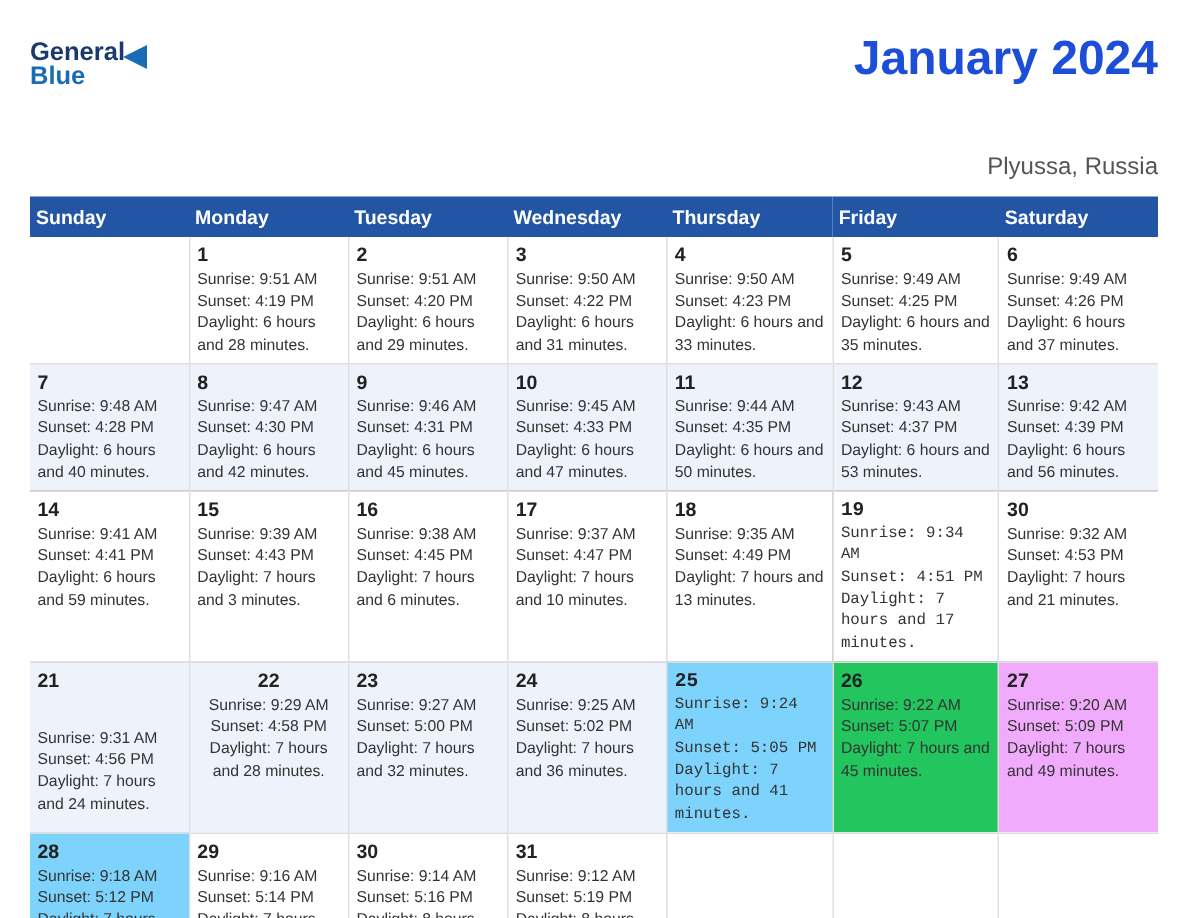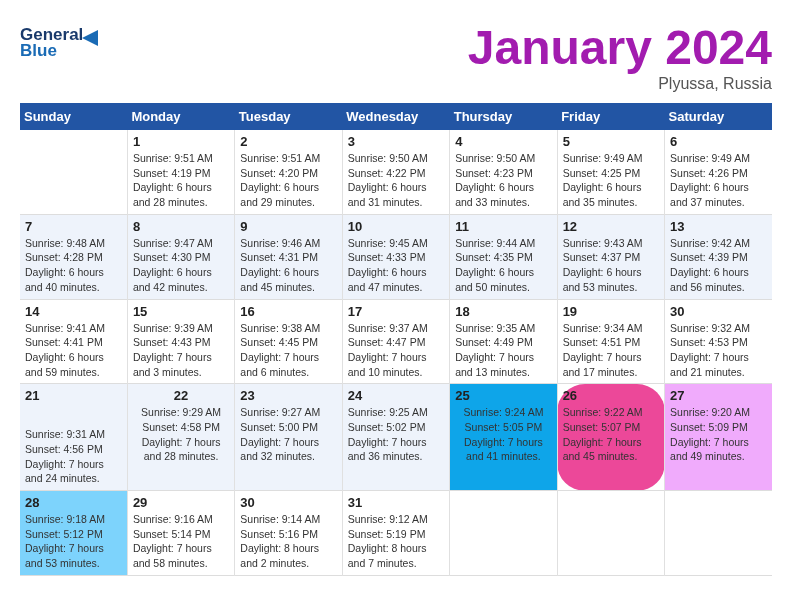--- a/index.html
+++ b/index.html
@@ -18,27 +18,28 @@
     }
     .logo {
       display: flex;
       flex-direction: column;
       align-items: flex-start;
     }
     .title-area {
       text-align: right;
     }
     .month-title {
-      font-size: 48px;
+      font-size: 32px;
       font-weight: bold;
-      color: #a21caf;
+      color: #1d4ed8;
     }
     .location-title {
       font-size: 16px;
       color: #555;
+      margin-top: 46px;
     }
     table {
       width: 100%;
       border-collapse: collapse;
       font-size: 11px;
     }
     thead th {
       background: #2255a4;
       color: #fff;
       padding: 6px 4px;
@@ -213,21 +214,21 @@
           <div class="day-info" style="white-space: pre-line;">Sunrise: 9:37 AM
 Sunset: 4:47 PM
 Daylight: 7 hours and 10 minutes.</div>
         </td>
         <td style="background: rgb(255, 255, 255);">
           <span class="day-num">18</span>
           <div class="day-info" style="white-space: pre-line;">Sunrise: 9:35 AM
 Sunset: 4:49 PM
 Daylight: 7 hours and 13 minutes.</div>
         </td>
-        <td style="background: rgb(255, 255, 255);">
+        <td style="background: rgb(255, 255, 255); font-family: Liberation Mono, monospace;">
           <span class="day-num">19</span>
           <div class="day-info" style="white-space: pre-line;">Sunrise: 9:34 AM
 Sunset: 4:51 PM
 Daylight: 7 hours and 17 minutes.</div>
         </td>
         <td style="background: rgb(255, 255, 255);">
           <span class="day-num">30</span>
           <div class="day-info" style="white-space: pre-line;">Sunrise: 9:32 AM
 Sunset: 4:53 PM
 Daylight: 7 hours and 21 minutes.</div>
@@ -251,27 +252,27 @@
           <div class="day-info" style="white-space: pre-line;">Sunrise: 9:27 AM
 Sunset: 5:00 PM
 Daylight: 7 hours and 32 minutes.</div>
         </td>
         <td style="background: rgb(238, 243, 251);">
           <span class="day-num">24</span>
           <div class="day-info" style="white-space: pre-line;">Sunrise: 9:25 AM
 Sunset: 5:02 PM
 Daylight: 7 hours and 36 minutes.</div>
         </td>
-        <td style="background: #0ea5e9;">
+        <td style="background: #7dd3fc; font-family: Liberation Mono, monospace;">
           <span class="day-num">25</span>
-          <div class="day-info" style="white-space: pre-line; text-align: center;">Sunrise: 9:24 AM
+          <div class="day-info" style="white-space: pre-line;">Sunrise: 9:24 AM
 Sunset: 5:05 PM
 Daylight: 7 hours and 41 minutes.</div>
         </td>
-        <td style="background: #ec4899; border-radius: 28px;">
+        <td style="background: #22c55e;">
           <span class="day-num">26</span>
           <div class="day-info" style="white-space: pre-line;">Sunrise: 9:22 AM
 Sunset: 5:07 PM
 Daylight: 7 hours and 45 minutes.</div>
         </td>
         <td style="background: #f0abfc;">
           <span class="day-num">27</span>
           <div class="day-info" style="white-space: pre-line;">Sunrise: 9:20 AM
 Sunset: 5:09 PM
 Daylight: 7 hours and 49 minutes.</div>

